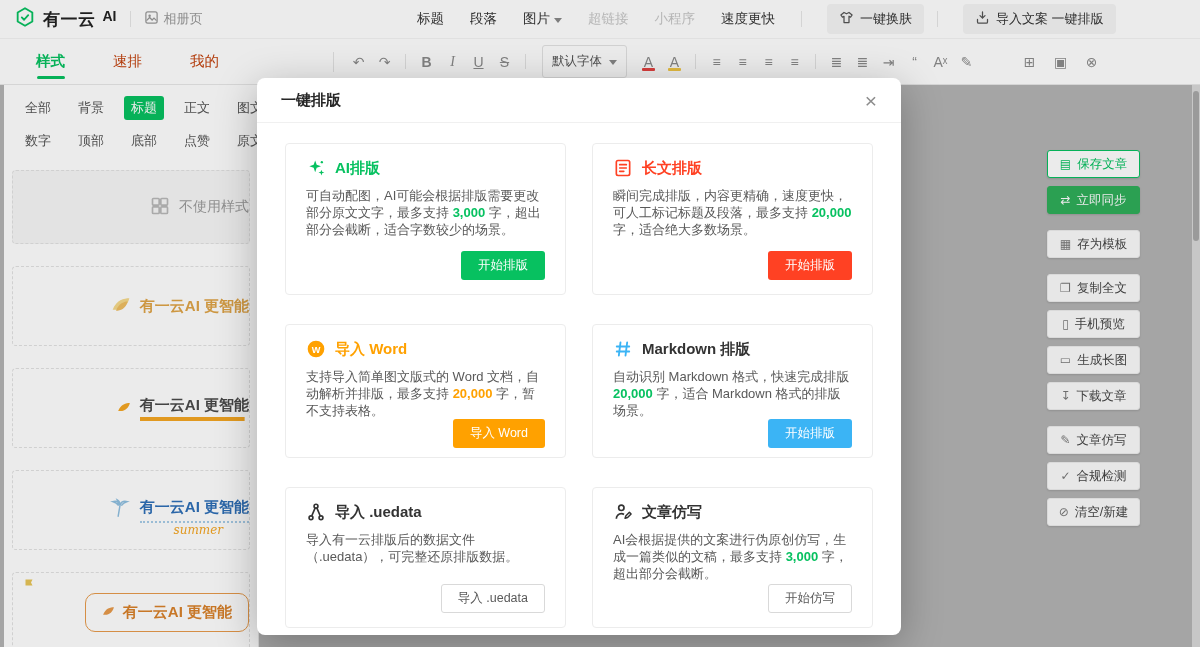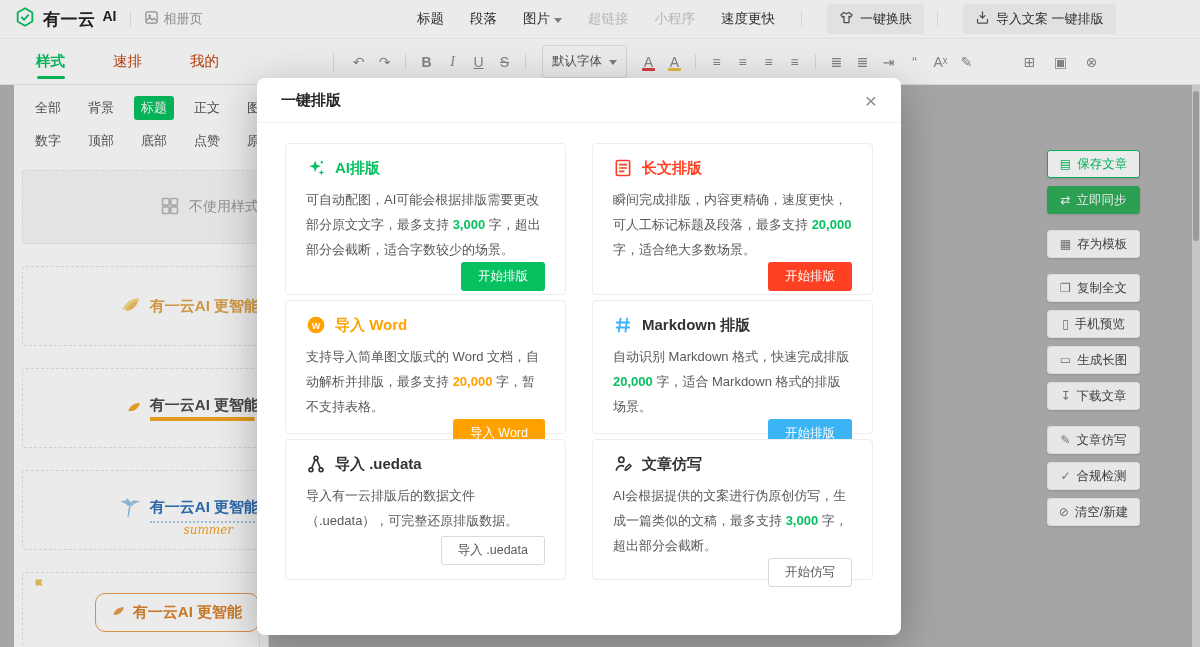--- a/index.html
+++ b/index.html
@@ -33,21 +33,21 @@
   .fmt-btn.italic{font-style:italic;font-family:"Liberation Serif",serif;}
   .fmt-btn.und{text-decoration:underline;}
   .fmt-btn.str{text-decoration:line-through;}
   .fmt-btn .bar{position:absolute;bottom:4px;left:6px;right:6px;height:3px;border-radius:1px;}
   .bar.red{background:#e64340;}
   .bar.yellow{background:#f3c846;}
   .font-select{display:flex;align-items:center;gap:7px;border:1px solid #e3e3e3;border-radius:3px;padding:7px 9px;font-size:12.5px;color:#555;margin:0 8px;cursor:pointer;white-space:nowrap;}
   .fmt-right{margin-left:auto;margin-right:96px;display:flex;align-items:center;gap:6px;}
 
   
-  .left-panel{position:absolute;top:85px;left:14px;width:255px;bottom:0;background:#fff;border-right:1px solid #e6e6e6;box-sizing:border-box;overflow:hidden;z-index:1;}
+  .left-panel{position:absolute;top:85px;left:4px;width:255px;bottom:0;background:#fff;border-right:1px solid #e6e6e6;box-sizing:border-box;overflow:hidden;z-index:1;}
   .filters{padding:11px 14px 0;}
   .filter-row{display:flex;gap:13px;margin-bottom:9px;white-space:nowrap;}
   .chip{font-size:13px;color:#555;padding:3px 7px;border-radius:3px;cursor:pointer;flex-shrink:0;}
   .chip.active{background:#07C160;color:#fff;}
   .cards{padding:8px 8px 0;}
   .scard{border:1px dashed #e2e2e2;border-radius:4px;margin-bottom:22px;height:78px;display:flex;align-items:center;justify-content:flex-end;position:relative;background:#fff;cursor:pointer;}
   .scard.none{background:#f7f7f7;height:72px;gap:9px;color:#9b9b9b;font-size:14px;}
   .deco-row{display:flex;align-items:center;gap:9px;}
   .t-orange{color:#DFA447;font-weight:700;font-size:15px;}
   .t-underline{color:#4a4a4a;font-weight:700;font-size:15px;background:linear-gradient(#F5A623,#F5A623) left bottom/96% 4px no-repeat;padding-bottom:6px;}
@@ -70,27 +70,27 @@
   
   .scroll-track{position:absolute;right:0;top:85px;width:8px;bottom:0;background:#d8d8d8;z-index:1;}
   .scroll-thumb{position:absolute;right:1px;top:6px;width:6px;height:150px;background:#a8a8a8;border-radius:3px;}
 
   
   .overlay{position:absolute;inset:0;background:rgba(0,0,0,.08);z-index:5;}
   .modal{position:absolute;left:257px;top:78px;width:644px;height:557px;background:#fff;border-radius:8px;box-shadow:0 10px 42px rgba(0,0,0,.28);z-index:10;display:flex;flex-direction:column;box-sizing:border-box;overflow:hidden;}
   .modal-header{height:44px;flex-shrink:0;display:flex;align-items:center;justify-content:space-between;padding:0 24px;border-bottom:1px solid #f0f0f0;}
   .modal-title{font-size:15px;font-weight:700;color:#262626;}
   .modal-close{font-size:21px;color:#8c8c8c;line-height:1;cursor:pointer;}
-  .modal-body{flex:1;padding:20px 28px;display:grid;grid-template-columns:1fr 1fr;grid-template-rows:152px 134px 141px;gap:5px 26px;box-sizing:border-box;overflow:hidden;}
+  .modal-body{flex:1;padding:20px 28px;display:grid;grid-template-columns:1fr 1fr;grid-template-rows:152px 134px 141px;gap:29px 26px;box-sizing:border-box;overflow:hidden;}
   .mcard{border:1px solid #ececec;border-radius:4px;padding:14px 20px;display:flex;flex-direction:column;box-sizing:border-box;background:#fff;}
   .mhead{display:flex;align-items:center;gap:9px;}
   .micon{width:20px;height:20px;display:flex;align-items:center;justify-content:center;flex-shrink:0;}
   .mtitle{font-size:15px;font-weight:700;}
   .c-green{color:#07C160;} .c-red{color:#FF4123;} .c-orange{color:#FFA100;} .c-dark{color:#333;}
-  .mdesc{margin:9px 0 0;font-size:13px;line-height:25px;color:#595959;}
+  .mdesc{margin:9px 0 0;font-size:13px;line-height:17px;color:#595959;}
   .mfoot{margin-top:auto;display:flex;justify-content:flex-end;}
   .mbtn{font-size:12.5px;padding:6px 16px;border-radius:3px;border:1px solid transparent;cursor:pointer;font-family:inherit;line-height:1.2;}
   .v-green{background:#07C160;color:#fff;}
   .v-red{background:#FF4123;color:#fff;}
   .v-orange{background:#FFA100;color:#fff;}
   .v-blue{background:#3BB4F5;color:#fff;}
   .v-plain{background:#fff;color:#595959;border-color:#d9d9d9;}
 </style>
 </head>
 <body>

